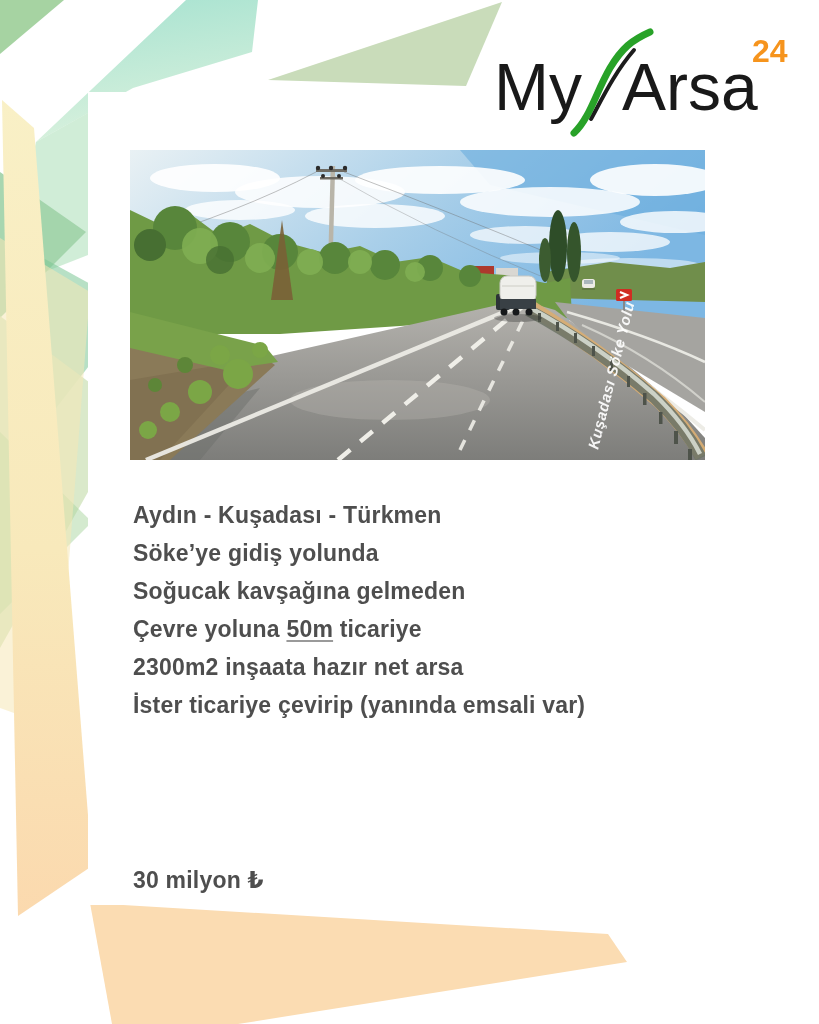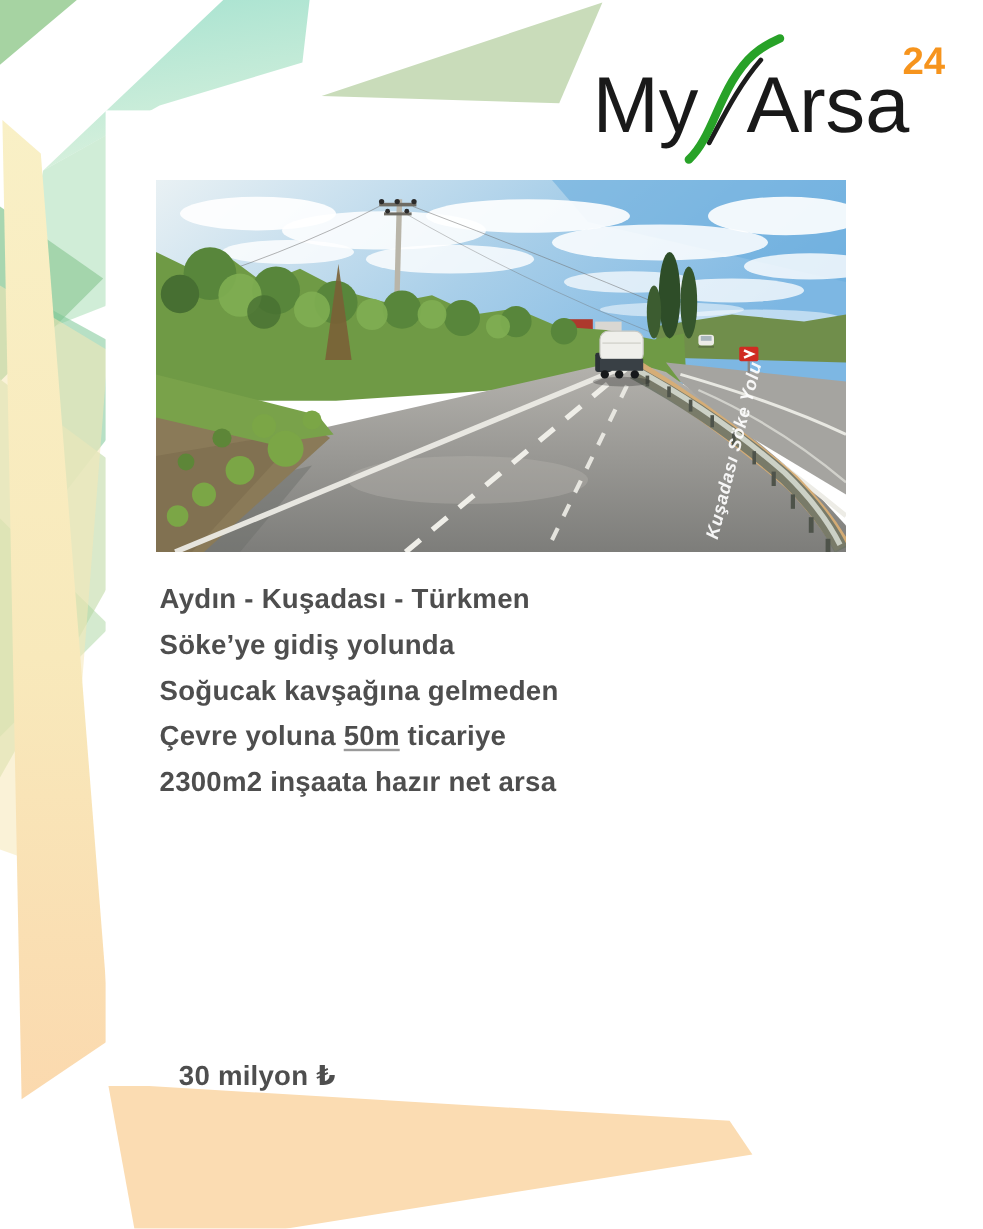--- a/index.html
+++ b/index.html
@@ -6,28 +6,28 @@
   .canvas{
     position:relative;width:819px;height:1024px;overflow:hidden;background:#ffffff;
     font-family:"Liberation Sans",sans-serif;
   }
   .bg-shapes{position:absolute;left:0;top:0;width:819px;height:1024px;}
   .card{
     position:absolute;left:88px;top:92px;width:687px;height:813px;background:#ffffff;
   }
   .photo{position:absolute;left:130px;top:150px;width:575px;height:310px;display:block;}
   .logo{position:absolute;left:470px;top:20px;width:330px;height:125px;}
-  .text-block{position:absolute;left:133px;top:480px;width:560px;}
+  .text-block{position:absolute;left:133px;top:496px;width:560px;}
   .line{
     margin:0;height:38px;line-height:38px;font-size:23px;font-weight:bold;
     color:#4e4e4e;letter-spacing:.2px;white-space:nowrap;
   }
   .line .u{text-decoration:underline;text-decoration-color:#9a9a9a;text-underline-offset:3px;}
   .price-line{
-    position:absolute;left:133px;top:862px;margin:16px;height:36px;line-height:36px;
+    position:absolute;left:133px;top:862px;margin:0;height:36px;line-height:36px;
     font-size:23px;font-weight:bold;color:#4e4e4e;letter-spacing:.2px;
     font-family:"Liberation Sans","DejaVu Sans",sans-serif;
   }
   .logo-text{font-family:"Liberation Sans",sans-serif;}
 </style>
 </head>
 <body>
 
 <div class="canvas">
 
@@ -201,20 +201,21 @@
 
     <text transform="translate(468,300) rotate(-76)" font-size="15" font-style="italic" font-weight="bold" fill="#ffffff" opacity="0.92" letter-spacing="0.5" font-family="Liberation Sans, sans-serif">Kuşadası Söke Yolu</text>
   </svg>
 
   <div class="text-block">
     <p class="line">Aydın - Kuşadası - Türkmen</p>
     <p class="line">Söke’ye gidiş yolunda</p>
     <p class="line">Soğucak kavşağına gelmeden</p>
     <p class="line"><span>Çevre yoluna </span><span class="u">50m</span><span> ticariye</span></p>
     <p class="line">2300m2 inşaata hazır net arsa</p>
+    <p class="line">İster ticariye çevirip (yanında emsali var)</p>
   </div>
 
   <p class="price-line">30 milyon ₺</p>
 
   <svg class="logo" viewBox="0 0 330 125">
     <text class="logo-text" x="24" y="90" font-size="66" fill="#191919">My</text>
     <path d="M 121 99 C 133 77 145 52 164 30" stroke="#1d1d1d" stroke-width="4" fill="none" stroke-linecap="round"></path>
     <path d="M 104 113 C 120 98 126 72 140 48 C 152 28 162 20 180 12" stroke="#28a228" stroke-width="7" fill="none" stroke-linecap="round"></path>
     <text class="logo-text" x="152" y="90" font-size="66" fill="#191919">Arsa</text>
     <text class="logo-text" x="282" y="42" font-size="32" font-weight="bold" fill="#f6941d">24</text>

